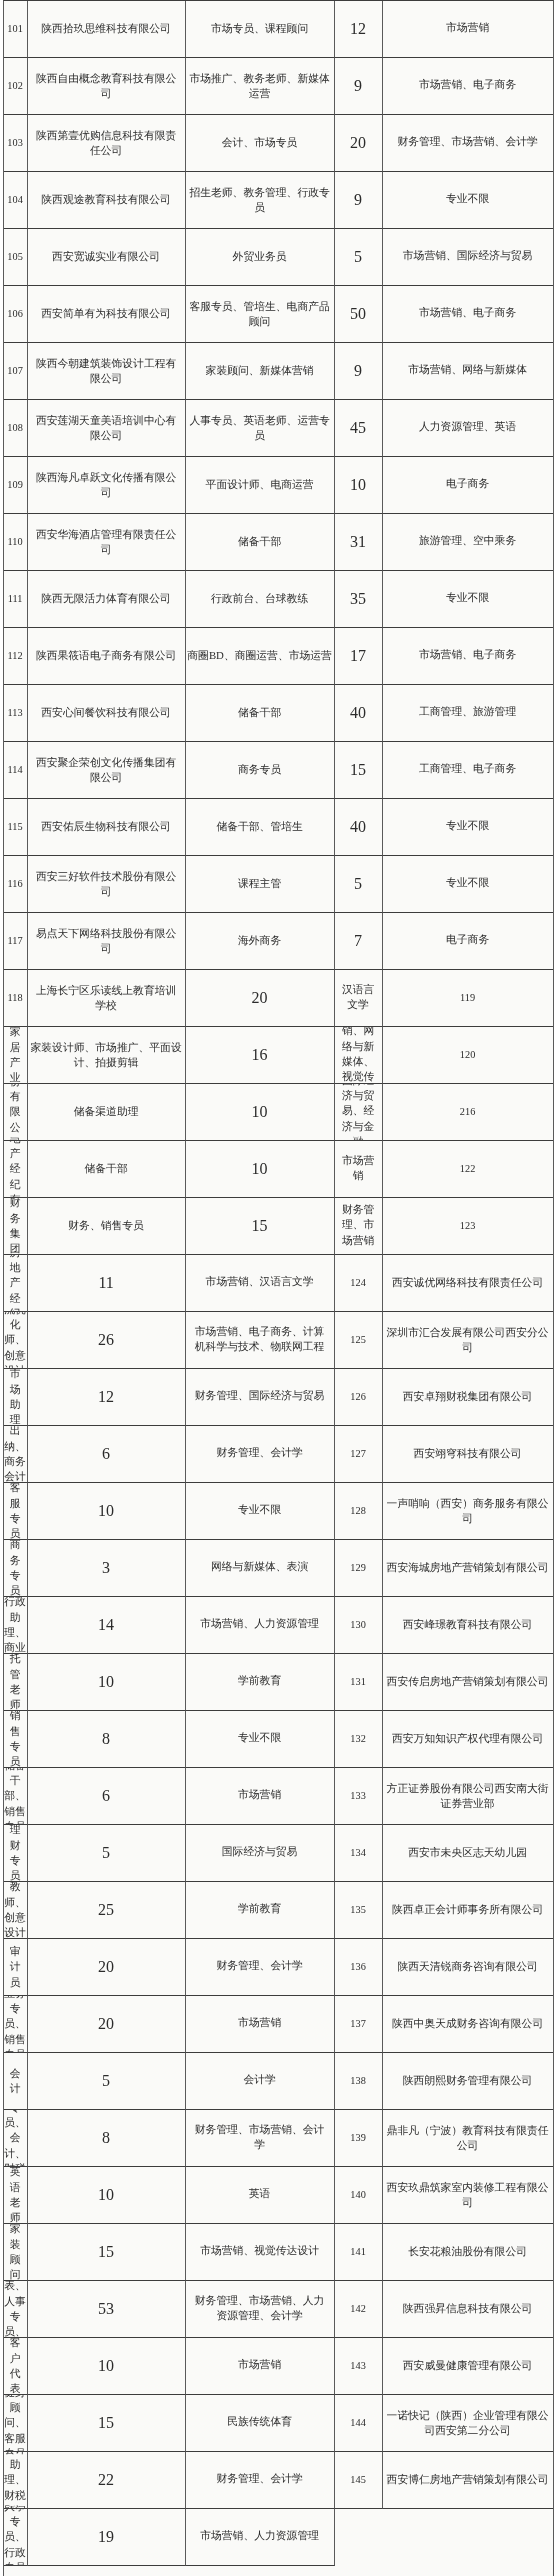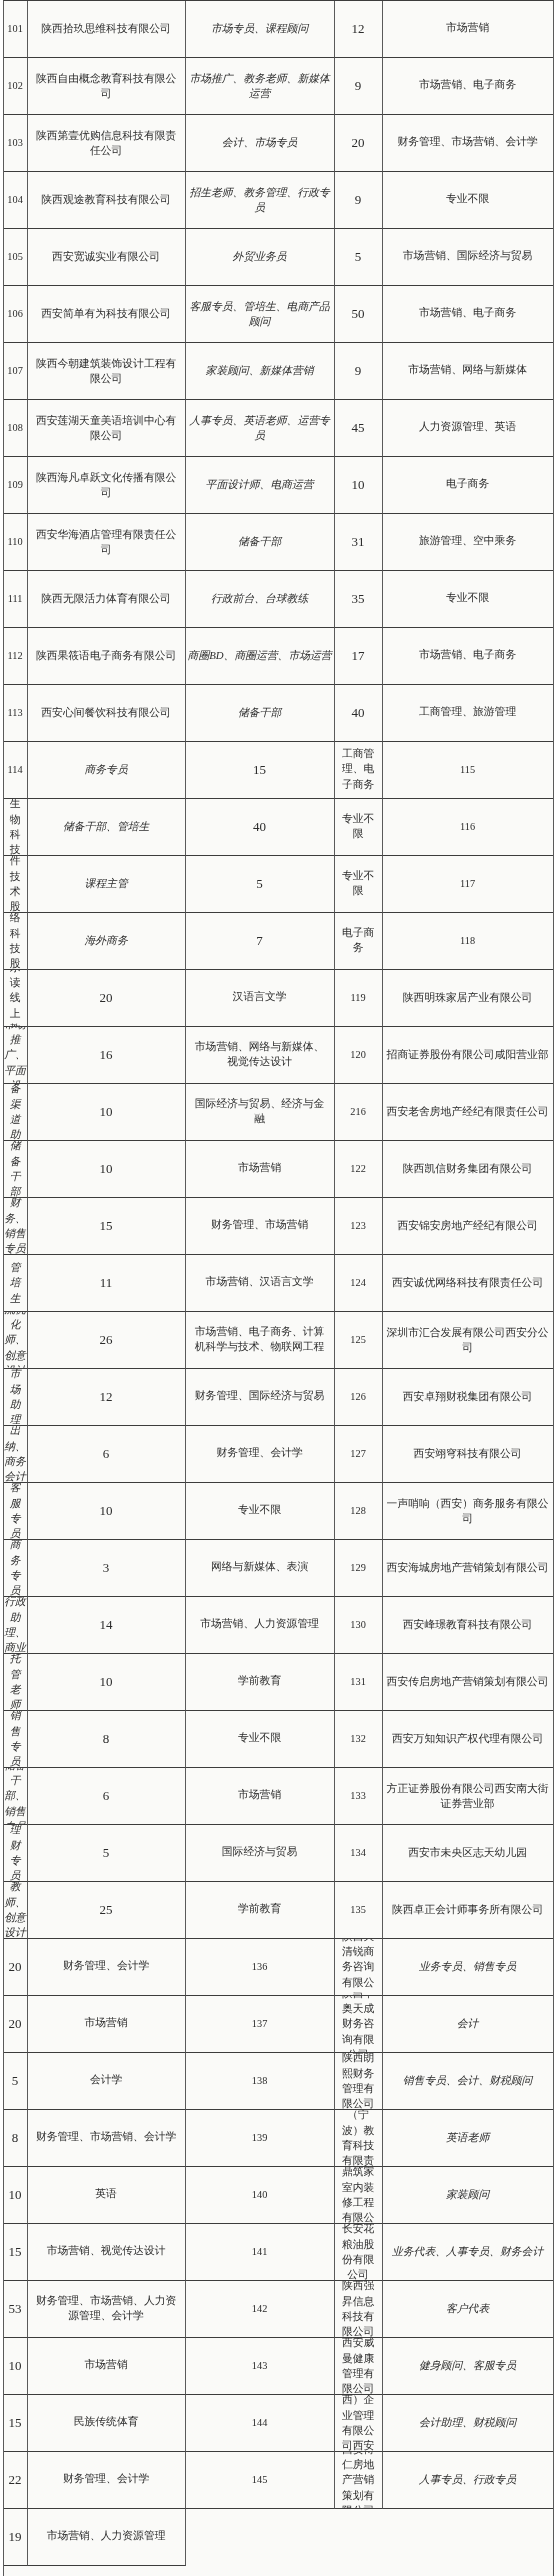--- a/index.html
+++ b/index.html
@@ -37,23 +37,23 @@
     justify-content:center;
     text-align:center;
     padding:1.5px 2.1px;
     font-size:10.8px;
     line-height:1.42;
     overflow:hidden;
     word-break:break-all;
   }
   .cell:nth-child(5n){border-right:none;}
   .cell.no{font-size:10.3px;letter-spacing:0;}
-  .cell.count{font-size:13px;}
+  .cell.count{font-size:16px;}
   .cell.company{padding:1.5px 3.1px;}
-  .cell.positions{padding:1.5px 1.5px;font-style:italic;}
+  .cell.positions{padding:1.5px 1.5px;}
   .cell.majors{padding:1.5px 4.1px;font-family:Liberation Mono, monospace;}
 </style>
 </head>
 <body>
 
 <div class="page">
   <div class="table">
       <div class="cell no">101</div>
       <div class="cell company">陕西拾玖思维科技有限公司</div>
       <div class="cell positions">市场专员、课程顾问</div>
@@ -113,20 +113,21 @@
       <div class="cell company">陕西果筱语电子商务有限公司</div>
       <div class="cell positions">商圈BD、商圈运营、市场运营</div>
       <div class="cell count">17</div>
       <div class="cell majors">市场营销、电子商务</div>
       <div class="cell no">113</div>
       <div class="cell company">西安心间餐饮科技有限公司</div>
       <div class="cell positions">储备干部</div>
       <div class="cell count">40</div>
       <div class="cell majors">工商管理、旅游管理</div>
       <div class="cell no">114</div>
+      <div class="cell company">西安聚企荣创文化传播集团有限公司</div>
       <div class="cell positions">商务专员</div>
       <div class="cell count">15</div>
       <div class="cell majors">工商管理、电子商务</div>
       <div class="cell no">115</div>
       <div class="cell company">西安佑辰生物科技有限公司</div>
       <div class="cell positions">储备干部、管培生</div>
       <div class="cell count">40</div>
       <div class="cell majors">专业不限</div>
       <div class="cell no">116</div>
       <div class="cell company">西安三好软件技术股份有限公司</div>
@@ -157,21 +158,20 @@
       <div class="cell positions">储备干部</div>
       <div class="cell count">10</div>
       <div class="cell majors">市场营销</div>
       <div class="cell no">122</div>
       <div class="cell company">陕西凯信财务集团有限公司</div>
       <div class="cell positions">财务、销售专员</div>
       <div class="cell count">15</div>
       <div class="cell majors">财务管理、市场营销</div>
       <div class="cell no">123</div>
       <div class="cell company">西安锦安房地产经纪有限公司</div>
-      <div class="cell positions">管培生</div>
       <div class="cell count">11</div>
       <div class="cell majors">市场营销、汉语言文学</div>
       <div class="cell no">124</div>
       <div class="cell company">西安诚优网络科技有限责任公司</div>
       <div class="cell positions">Web前端开发工程师、信息流优化师、创意设计师、商务代表、管培生</div>
       <div class="cell count">26</div>
       <div class="cell majors">市场营销、电子商务、计算机科学与技术、物联网工程</div>
       <div class="cell no">125</div>
       <div class="cell company">深圳市汇合发展有限公司西安分公司</div>
       <div class="cell positions">市场助理</div>
@@ -217,20 +217,21 @@
       <div class="cell positions">理财专员</div>
       <div class="cell count">5</div>
       <div class="cell majors">国际经济与贸易</div>
       <div class="cell no">134</div>
       <div class="cell company">西安市未央区志天幼儿园</div>
       <div class="cell positions">幼儿教师、创意设计师</div>
       <div class="cell count">25</div>
       <div class="cell majors">学前教育</div>
       <div class="cell no">135</div>
       <div class="cell company">陕西卓正会计师事务所有限公司</div>
+      <div class="cell positions">审计员</div>
       <div class="cell count">20</div>
       <div class="cell majors">财务管理、会计学</div>
       <div class="cell no">136</div>
       <div class="cell company">陕西天清锐商务咨询有限公司</div>
       <div class="cell positions">业务专员、销售专员</div>
       <div class="cell count">20</div>
       <div class="cell majors">市场营销</div>
       <div class="cell no">137</div>
       <div class="cell company">陕西中奥天成财务咨询有限公司</div>
       <div class="cell positions">会计</div>

